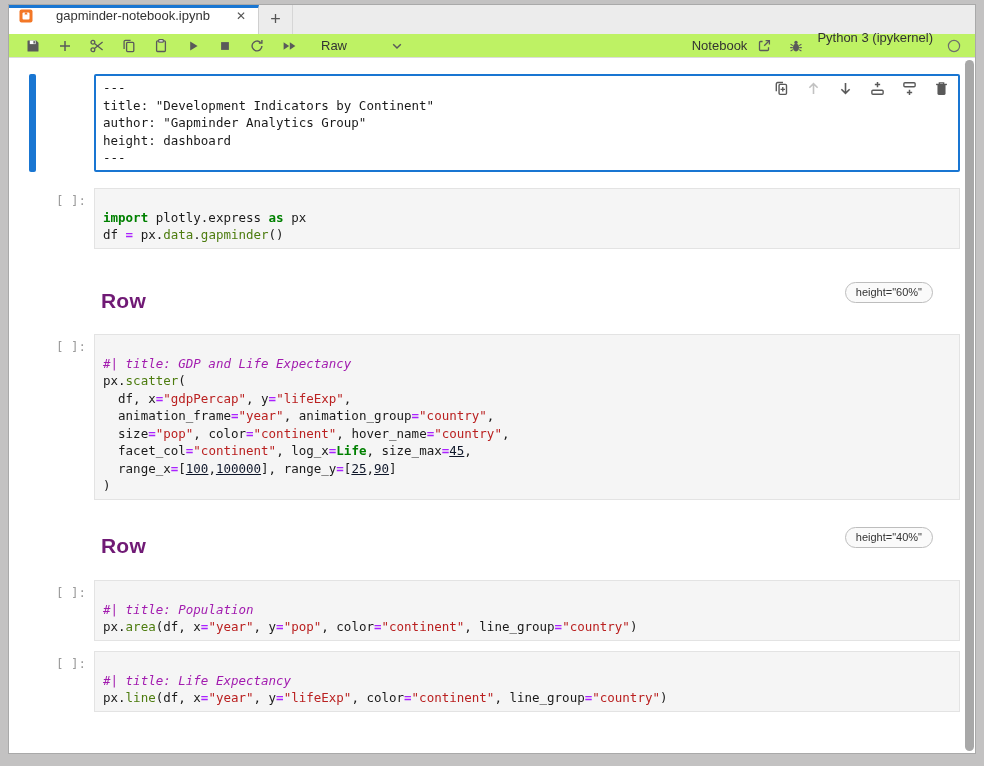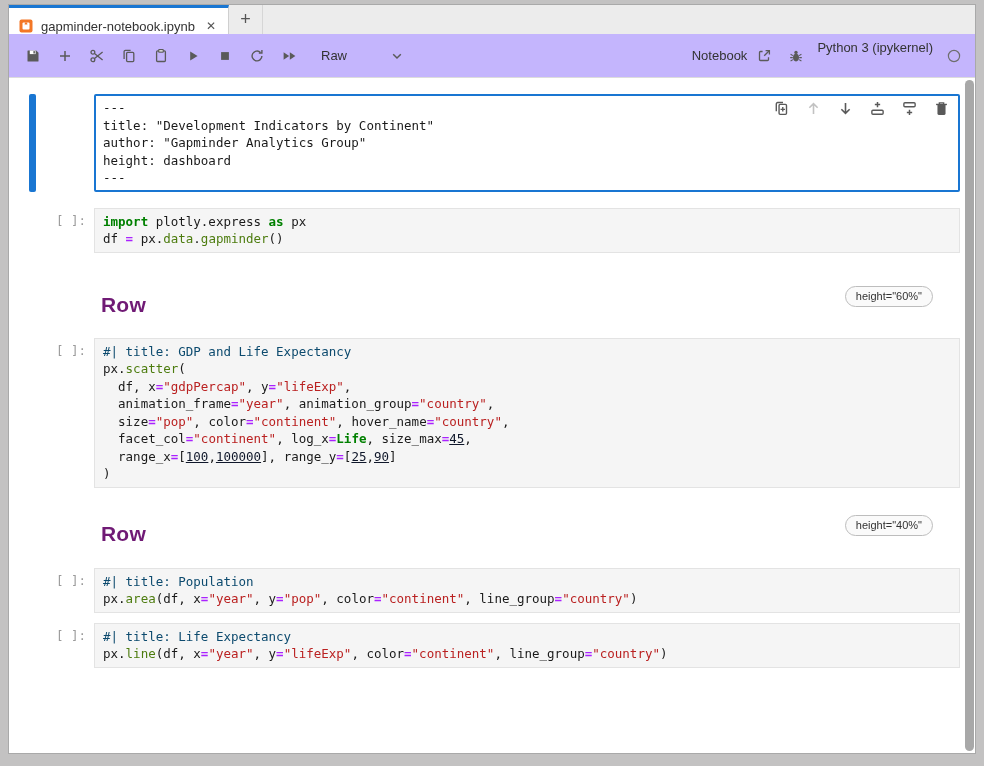--- a/index.html
+++ b/index.html
@@ -4,57 +4,57 @@
 <style>
   * { margin:0; padding:0; box-sizing:border-box; }
   html,body { width:984px; height:766px; overflow:hidden; }
   body { background:#c3c2c2; font-family:"Liberation Sans", sans-serif; }
 
   .frame { position:absolute; inset:0; padding:4px 8px 12px 8px; }
   .window { width:100%; height:100%; background:#fff; border:1px solid #a9a9a9; display:flex; flex-direction:column; overflow:hidden; }
 
   
   .tabbar { height:29px; background:#ececec; display:flex; align-items:stretch; flex:none; }
-  .tab { background:#fff; border-top:3px solid #1976d2; border-right:1px solid #cfcfcf; display:flex; align-items:flex-end; gap:7px; padding:0 10px 0 9px; font-size:13px; color:#333; cursor:default; }
+  .tab { background:#fff; border-top:3px solid #1976d2; border-right:1px solid #cfcfcf; display:flex; align-items:flex-start; gap:22px; padding:0 10px 0 9px; font-size:13px; color:#333; cursor:default; }
   .tab-icon svg { display:block; }
   .tab-close { color:#555; font-size:12px; padding:1px 2px; margin-left:2px; }
   .newtab { width:34px; display:flex; align-items:center; justify-content:center; font-size:18px; color:#555; border-right:1px solid #d6d6d6; }
 
   
-  .toolbar { height:44px; background:#c4b5fd; border-bottom:1px solid #dcdcdc; display:flex; align-items:center; padding:0 10px 0 8px; flex:none; }
+  .toolbar { height:24px; background:#bef264; border-bottom:1px solid #dcdcdc; display:flex; align-items:center; padding:0 10px 0 8px; flex:none; }
   .tb-btn { width:28px; height:24px; display:flex; align-items:center; justify-content:center; color:#5a5a5a; margin:0 2px; border-radius:3px; }
   .tb-btn svg { display:block; }
   .celltype { display:flex; align-items:center; margin-left:16px; font-size:13px; color:#333; }
   .celltype .chev { margin-left:42px; color:#5a5a5a; display:flex; }
   .tb-spacer { flex:1; }
   .tb-right { display:flex; align-items:center; font-size:13px; color:#333; }
   .tb-right .lbl { margin-right:6px; }
   .tb-iconbtn { display:flex; align-items:center; justify-content:center; color:#5a5a5a; width:22px; height:22px; }
   .gap16 { width:10px; }
   .kernel-name { margin:0 10px 16px 10px; }
 
   
   .content { position:relative; flex:1; background:#fff; overflow:hidden; padding-top:16px; }
   .cells { display:flex; flex-direction:column; }
 
   .cell-row { display:flex; margin:0 15px 16px 0; position:relative; }
   .cell-row.tight { margin-bottom:10px; }
   .prompt { flex:none; width:85px; text-align:right; padding:4px 8px 0 0; font-family:"DejaVu Sans Mono", monospace; font-size:12.5px; line-height:17.5px; color:#9b9b9b; }
-  .editor { flex:1; background:#f5f5f5; border:1px solid #e3e3e3; padding:4px 4px 4px 8px; font-family:"DejaVu Sans Mono", monospace; font-size:12.5px; line-height:17.5px; color:#1a1a1a; }
+  .editor { flex:1; background:#f5f5f5; border:1px solid #e3e3e3; padding:20px 4px 4px 8px; font-family:"DejaVu Sans Mono", monospace; font-size:12.5px; line-height:17.5px; color:#1a1a1a; }
   .cell-row.active .editor { background:#fff; border:2px solid #1976d2; border-radius:2px; padding:3px 4px 3px 7px; }
   .active-bar { position:absolute; left:20px; top:0; bottom:0; width:7px; background:#1976d2; border-radius:2px; }
   .code-line { white-space:pre; }
 
   .tk-t { color:#1a1a1a; }
   .tk-k { color:#008000; font-weight:600; }
   .tk-o { color:#aa22ff; font-weight:600; }
   .tk-p { color:#4d7c0f; }
   .tk-s { color:#ba2121; }
   .tk-n { color:#0f172a;text-decoration:underline; }
-  .tk-c { color:#0c4a6e; }
+  .tk-c { color:#a21caf; font-style:italic; }
 
   
   .cell-toolbar { position:absolute; top:6px; right:8px; display:flex; gap:15px; }
   .ct-btn { width:17px; height:17px; display:flex; align-items:center; justify-content:center; color:#595959; }
   .ct-btn.disabled { color:#c2c2c2; }
 
   
   .heading-row { display:flex; justify-content:space-between; align-items:flex-start; margin:17px 42px 21px 92px; }
   .heading-row.second { margin-top:11px; margin-bottom:22px; }
   .heading-row h2 { font-size:21px; font-weight:bold; color:#701a75; padding-top:7px; letter-spacing:0.2px; }

